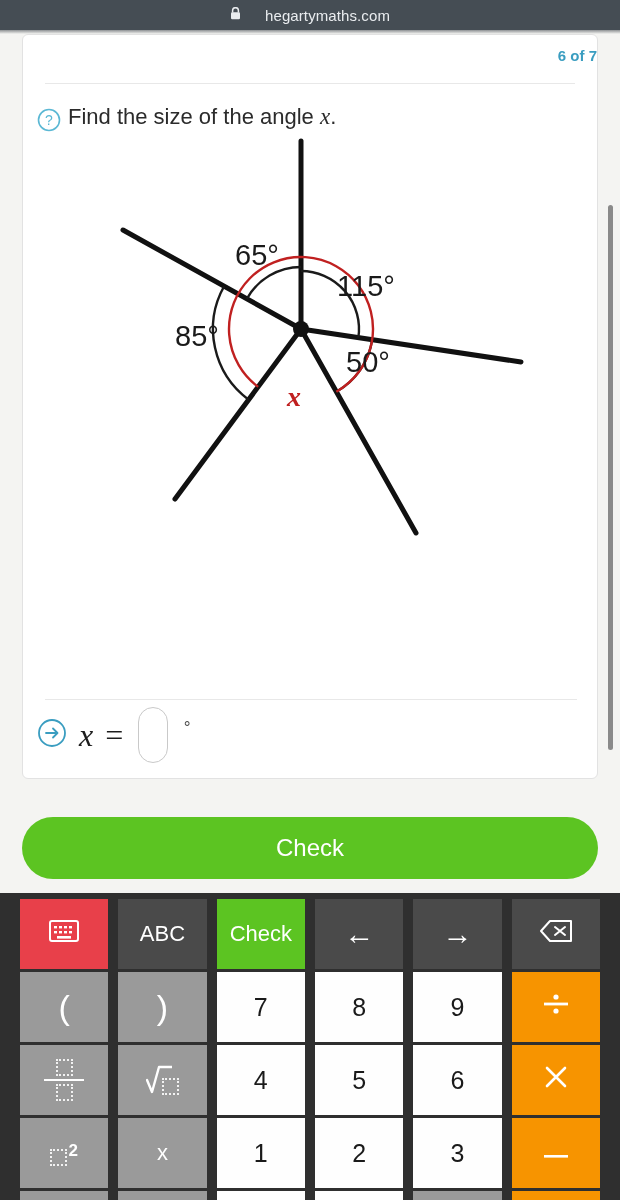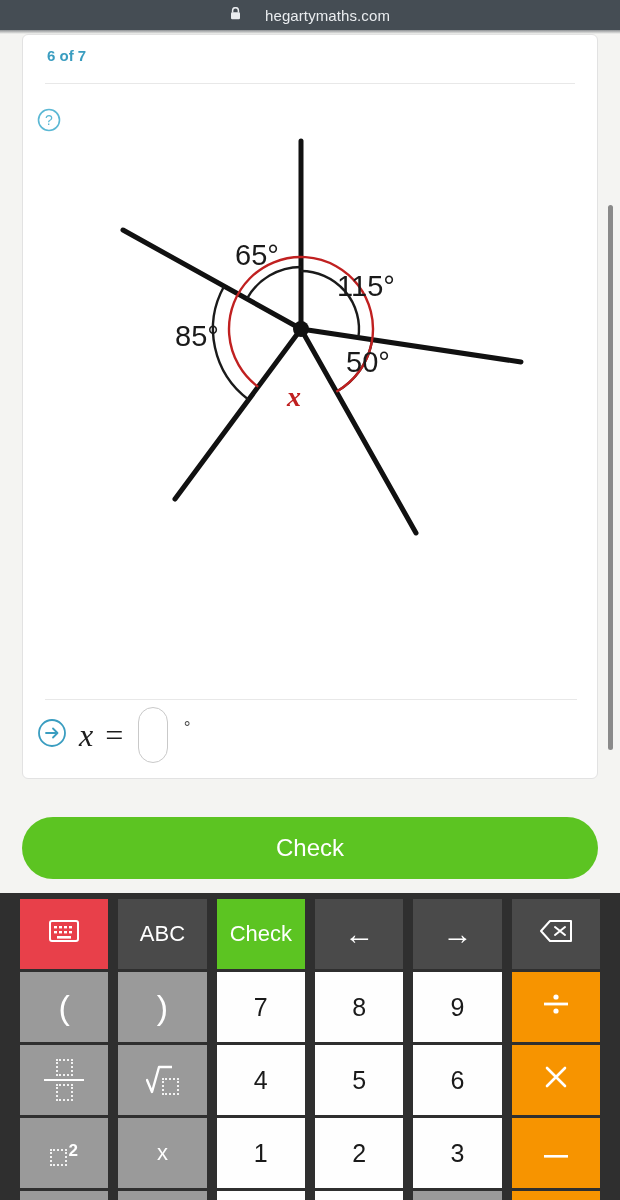--- a/index.html
+++ b/index.html
@@ -31,21 +31,21 @@
 
   
   .card {
     position: absolute; left: 22px; top: 34px;
     width: 576px; height: 745px;
     background: #fff;
     border: 1px solid #e2e2e2;
     border-radius: 6px;
   }
   .card-header {
-    height: 42px; padding: 12px 0 0 24px;
+    height: 42px; padding: 12px 0 0 24px; text-align: right;
   }
   .progress-label {
     color: #3a9dc0; font-size: 15px; font-weight: bold;
   }
   .hr {
     height: 1px; background: #e8e8e8;
     margin: 6px 22px 0 22px;
   }
 
   .question-row {
@@ -173,20 +173,23 @@
     </div>
     <div class="hr"></div>
 
     <div class="question-row">
       <span class="qmark-icon">
         <svg width="24" height="24" viewBox="0 0 24 24">
           <circle cx="12" cy="12" r="10.5" fill="none" stroke="#5bb8d4" stroke-width="1.6"></circle>
           <text x="12" y="17" font-size="14" fill="#5bb8d4" text-anchor="middle" font-family="Liberation Sans, sans-serif">?</text>
         </svg>
       </span>
+      <div class="question-text">
+        <span>Find the size of the angle </span><span class="mathvar">x</span><span>.</span>
+      </div>
     </div>
 
     <div class="diagram-wrap">
       <svg id="diagram-svg" width="576" height="430" viewBox="0 0 576 430">
         <g id="ray-group" stroke="#111" stroke-width="5" stroke-linecap="round">
             <line x1="278" y1="193" x2="278" y2="5"></line>
             <line x1="278" y1="193" x2="100" y2="94"></line>
             <line x1="278" y1="193" x2="498" y2="226"></line>
             <line x1="278" y1="193" x2="393" y2="397"></line>
             <line x1="278" y1="193" x2="152" y2="363"></line>

